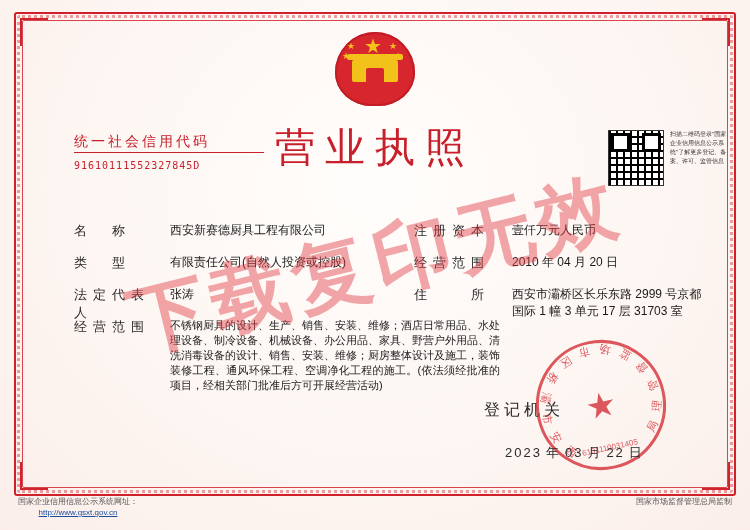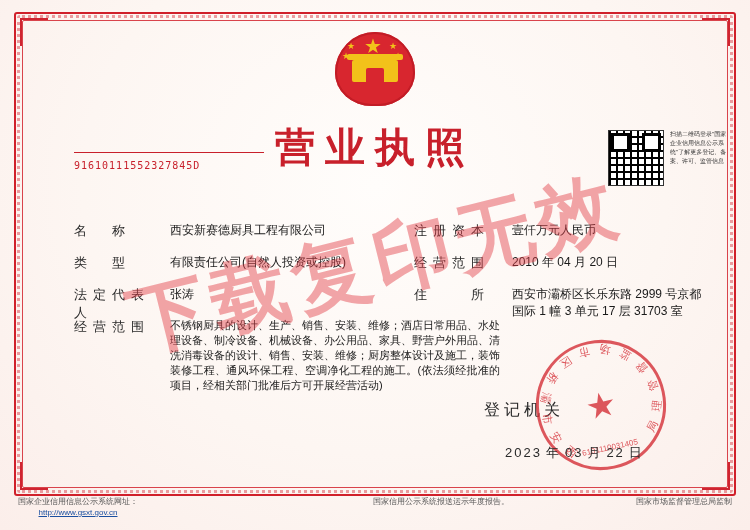--- a/index.html
+++ b/index.html
@@ -72,21 +72,21 @@
   .star.big{font-size:20px;left:32px;top:10px;}
   .star.s1{font-size:9px;left:15px;top:16px;}
   .star.s2{font-size:9px;left:10px;top:26px;}
   .star.s3{font-size:9px;left:57px;top:16px;}
   .star.s4{font-size:9px;left:62px;top:26px;}
 
   
   .title{
     position:absolute;left:0;right:0;top:120px;text-align:center;
     font-family:"DejaVu Serif","Liberation Serif",serif;
-    font-size:40px;font-weight:bold;letter-spacing:10px;
+    font-size:40px;font-weight:normal;letter-spacing:10px;
     color:#c8202b;
   }
   .subtitle{
     position:absolute;left:0;right:0;top:176px;text-align:center;
     font-size:16px;color:#c8202b;letter-spacing:2px;
   }
   .subtitle .small{font-size:11px;}
 
   
   .code-label{
@@ -217,20 +217,21 @@
     <div class="gate"></div>
     <div class="star big">★</div>
     <div class="star s1">★</div>
     <div class="star s2">★</div>
     <div class="star s3">★</div>
     <div class="star s4">★</div>
   </div>
 
   <div class="title">营业执照</div>
 
+  <div class="code-label">统一社会信用代码</div>
   <div class="code-line"></div>
   <div class="code-value">91610111552327845D</div>
 
   <div class="qr"></div>
   <div class="qr-note">扫描二维码登录"国家企业信用信息公示系统"了解更多登记、备案、许可、监管信息</div>
 
   <div class="fields">
     <div class="row">
       <div class="lbl">名　称</div>
       <div class="val">西安新赛德厨具工程有限公司</div>
@@ -282,18 +283,17 @@
   </div>
 
   <div class="watermark">下载复印无效</div>
 
   <div class="footer">
     <div class="f-left">
       <div>国家企业信用信息公示系统网址：</div>
       <div><a href="#">http://www.gsxt.gov.cn</a></div>
     </div>
     <div class="f-mid">
-      <div>国家信用公示系统报送运示年度报告。</div>
     </div>
     <div class="f-right">国家市场监督管理总局监制</div>
   </div>
 
 </div>
 
 </body></html>

